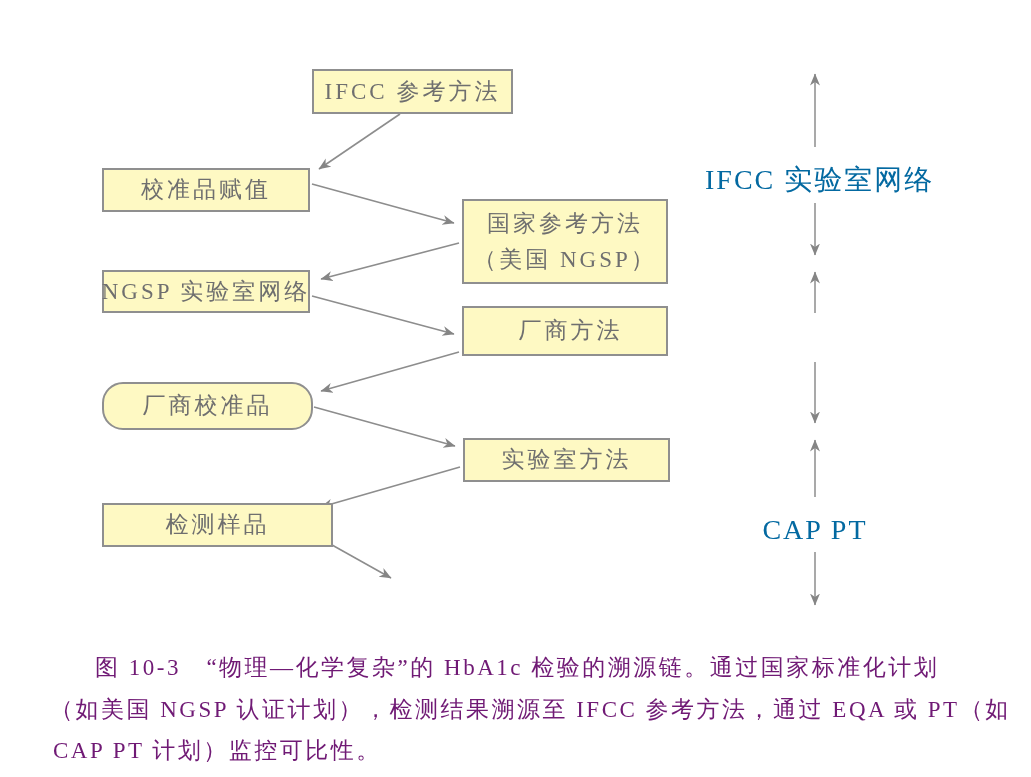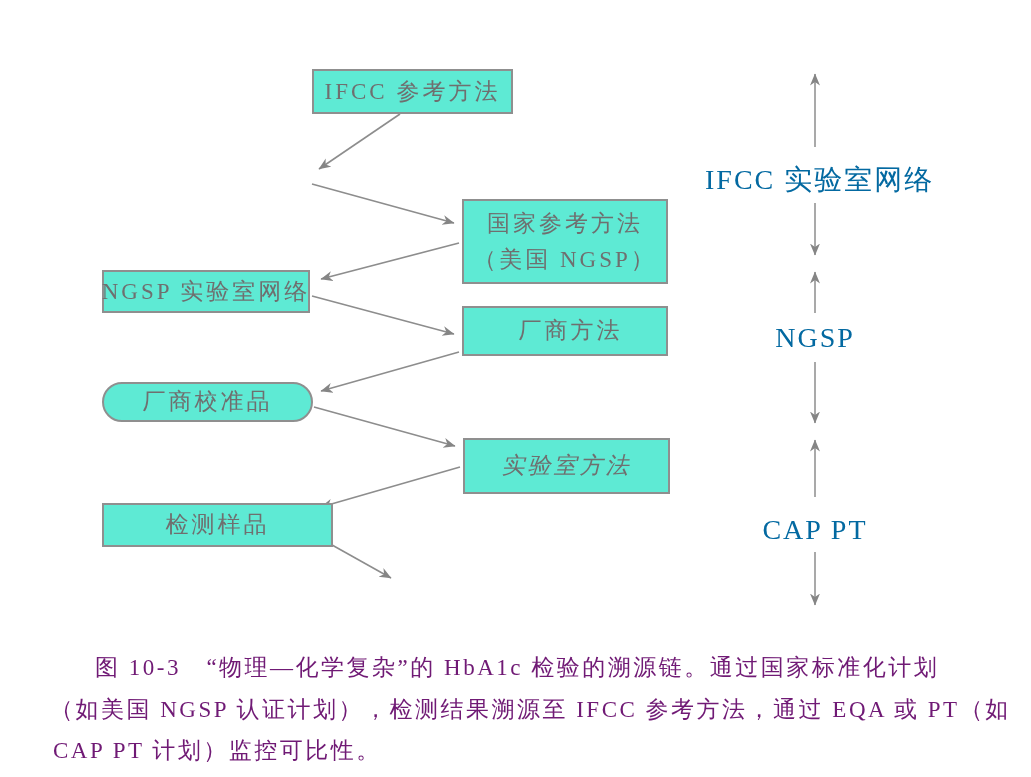--- a/index.html
+++ b/index.html
@@ -19,21 +19,21 @@
     position: absolute;
     left: 0;
     top: 0;
     width: 1031px;
     height: 777px;
   }
   .node-box {
     position: absolute;
     box-sizing: border-box;
     border: 2px solid #8f8f8f;
-    background: #5eead4;
+    background: #fef9c3;
     display: flex;
     flex-direction: column;
     align-items: center;
     justify-content: center;
     color: #6f6f6f;
     font-size: 23px;
     letter-spacing: 3px;
     line-height: 1.55;
     text-align: center;
     white-space: nowrap;
@@ -80,50 +80,52 @@
     <line x1="815" y1="313" x2="815" y2="272" stroke="#8d8d8d" stroke-width="1.5" marker-end="url(#ah)"></line>
     <line x1="815" y1="362" x2="815" y2="423" stroke="#8d8d8d" stroke-width="1.5" marker-end="url(#ah)"></line>
     <line x1="815" y1="497" x2="815" y2="440" stroke="#8d8d8d" stroke-width="1.5" marker-end="url(#ah)"></line>
     <line x1="815" y1="552" x2="815" y2="605" stroke="#8d8d8d" stroke-width="1.5" marker-end="url(#ah)"></line>
   </svg>
 
   <div class="node-box" style="left:312px; top:69px; width:201px; height:45px;">
     <span>IFCC 参考方法</span>
   </div>
 
+  <div class="node-box" style="left:102px; top:168px; width:208px; height:44px;">
+    <span>校准品赋值</span>
+  </div>
 
   <div class="node-box" style="left:462px; top:199px; width:206px; height:85px;">
     <span>国家参考方法</span>
     <span>（美国 NGSP）</span>
   </div>
 
   <div class="node-box" style="left:102px; top:270px; width:208px; height:43px;">
     <span>NGSP 实验室网络</span>
   </div>
 
   <div class="node-box" style="left:462px; top:306px; width:206px; height:50px;padding-left:11px;">
     <span>厂商方法</span>
   </div>
 
-  <div class="node-box" style="left:102px; top:382px; width:211px; height:40px;border-radius:21px;">
+  <div class="node-box" style="left:102px; top:382px; width:211px; height:48px;border-radius:21px;">
     <span>厂商校准品</span>
   </div>
 
-  <div class="node-box" style="left:463px; top:438px; width:207px; height:56px;font-style:italic;">
+  <div class="node-box" style="left:463px; top:438px; width:207px; height:44px;">
     <span>实验室方法</span>
   </div>
 
   <div class="node-box" style="left:102px; top:503px; width:231px; height:44px;">
     <span>检测样品</span>
   </div>
 
 
   <div class="scope-label" style="left:705px; top:161px; width:220px;">IFCC 实验室网络</div>
 
-  <div class="scope-label" style="left:740px; top:322px; width:150px;">NGSP</div>
 
   <div class="scope-label" style="left:740px; top:514px; width:150px;">CAP PT</div>
 
   <div>
     <div class="caption-line" style="left:95px; top:652px;">图 10-3　“物理—化学复杂”的 HbA1c 检验的溯源链。通过国家标准化计划</div>
     <div class="caption-line" style="left:30px; top:694px;margin-left:20px;">（如美国 NGSP 认证计划），检测结果溯源至 IFCC 参考方法，通过 EQA 或 PT（如</div>
     <div class="caption-line" style="left:53px; top:735px;">CAP PT 计划）监控可比性。</div>
   </div>
 
 </div>

